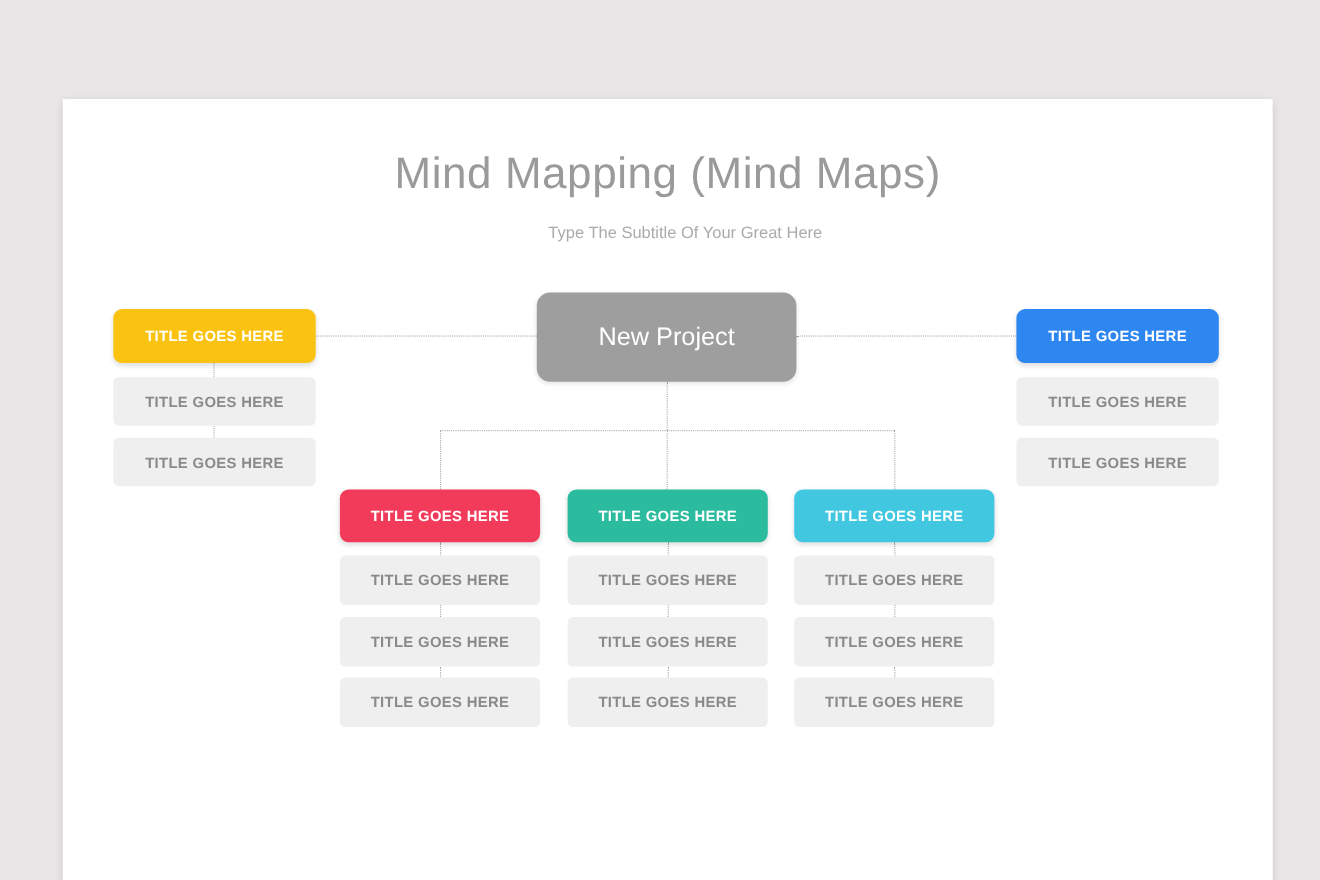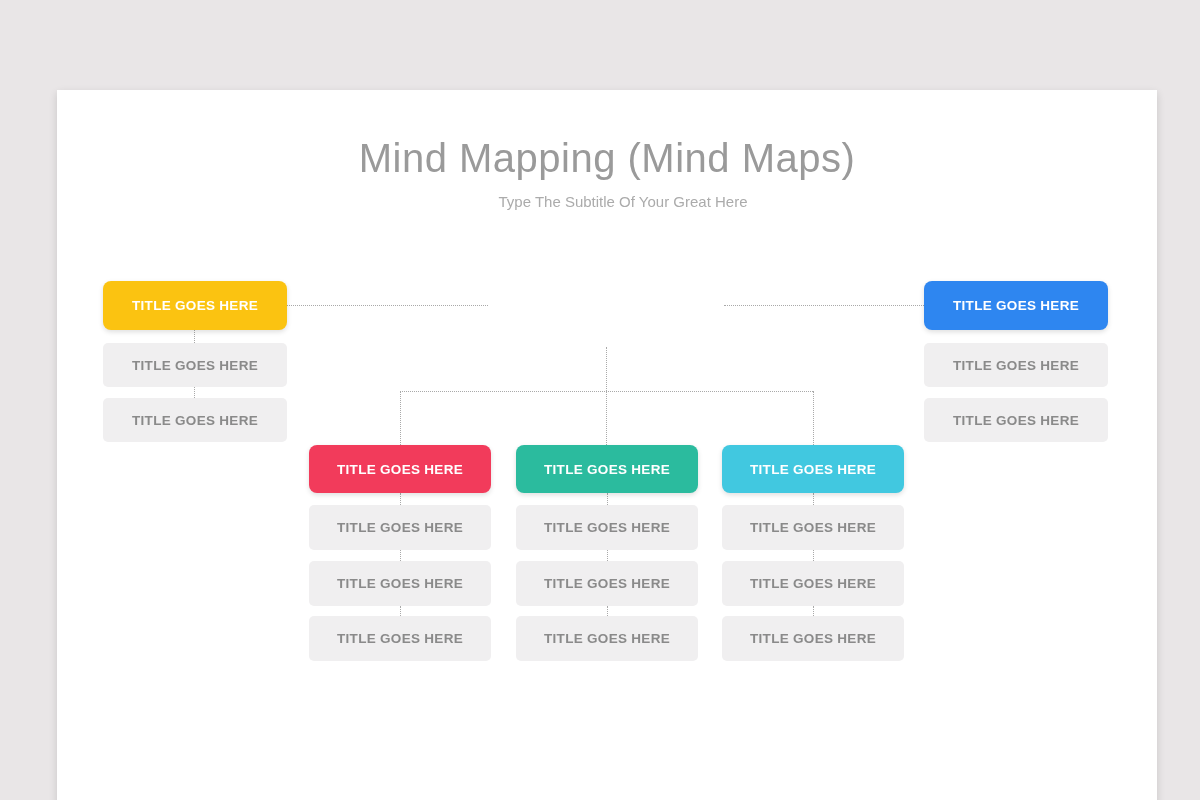--- a/index.html
+++ b/index.html
@@ -31,21 +31,21 @@
     text-align: center;
   }
   .header h1 {
     margin-top: 46px;
     font-size: 40px;
     font-weight: 400;
     color: #9a9a9a;
     letter-spacing: 0.5px;
   }
   .header p {
-    margin-top: 12px;
+    margin-top: 22px;
     font-size: 15px;
     font-weight: 400;
     color: #ababab;
     padding-left: 32px;
   }
   .node {
     position: absolute;
     display: flex;
     align-items: center;
     justify-content: center;
@@ -141,20 +141,21 @@
     <div class="conn-v c-b1-l0"></div>
     <div class="conn-v c-b1-l1"></div>
     <div class="conn-v c-b1-l2"></div>
     <div class="conn-v c-b2-l0"></div>
     <div class="conn-v c-b2-l1"></div>
     <div class="conn-v c-b2-l2"></div>
     <div class="conn-v c-b3-l0"></div>
     <div class="conn-v c-b3-l1"></div>
     <div class="conn-v c-b3-l2"></div>
 
+    <div class="node n-center" style="background: rgb(158, 158, 158);">New Project</div>
 
     <div class="node head n-l-head" style="background: rgb(251, 195, 17);">TITLE GOES HERE</div>
     <div class="node child n-l-c0">TITLE GOES HERE</div>
     <div class="node child n-l-c1">TITLE GOES HERE</div>
 
     <div class="node head n-r-head" style="background: rgb(46, 134, 240);">TITLE GOES HERE</div>
     <div class="node child n-r-c0">TITLE GOES HERE</div>
     <div class="node child n-r-c1">TITLE GOES HERE</div>
 
     <div class="node head n-b1-head" style="background: rgb(242, 59, 91);">TITLE GOES HERE</div>

